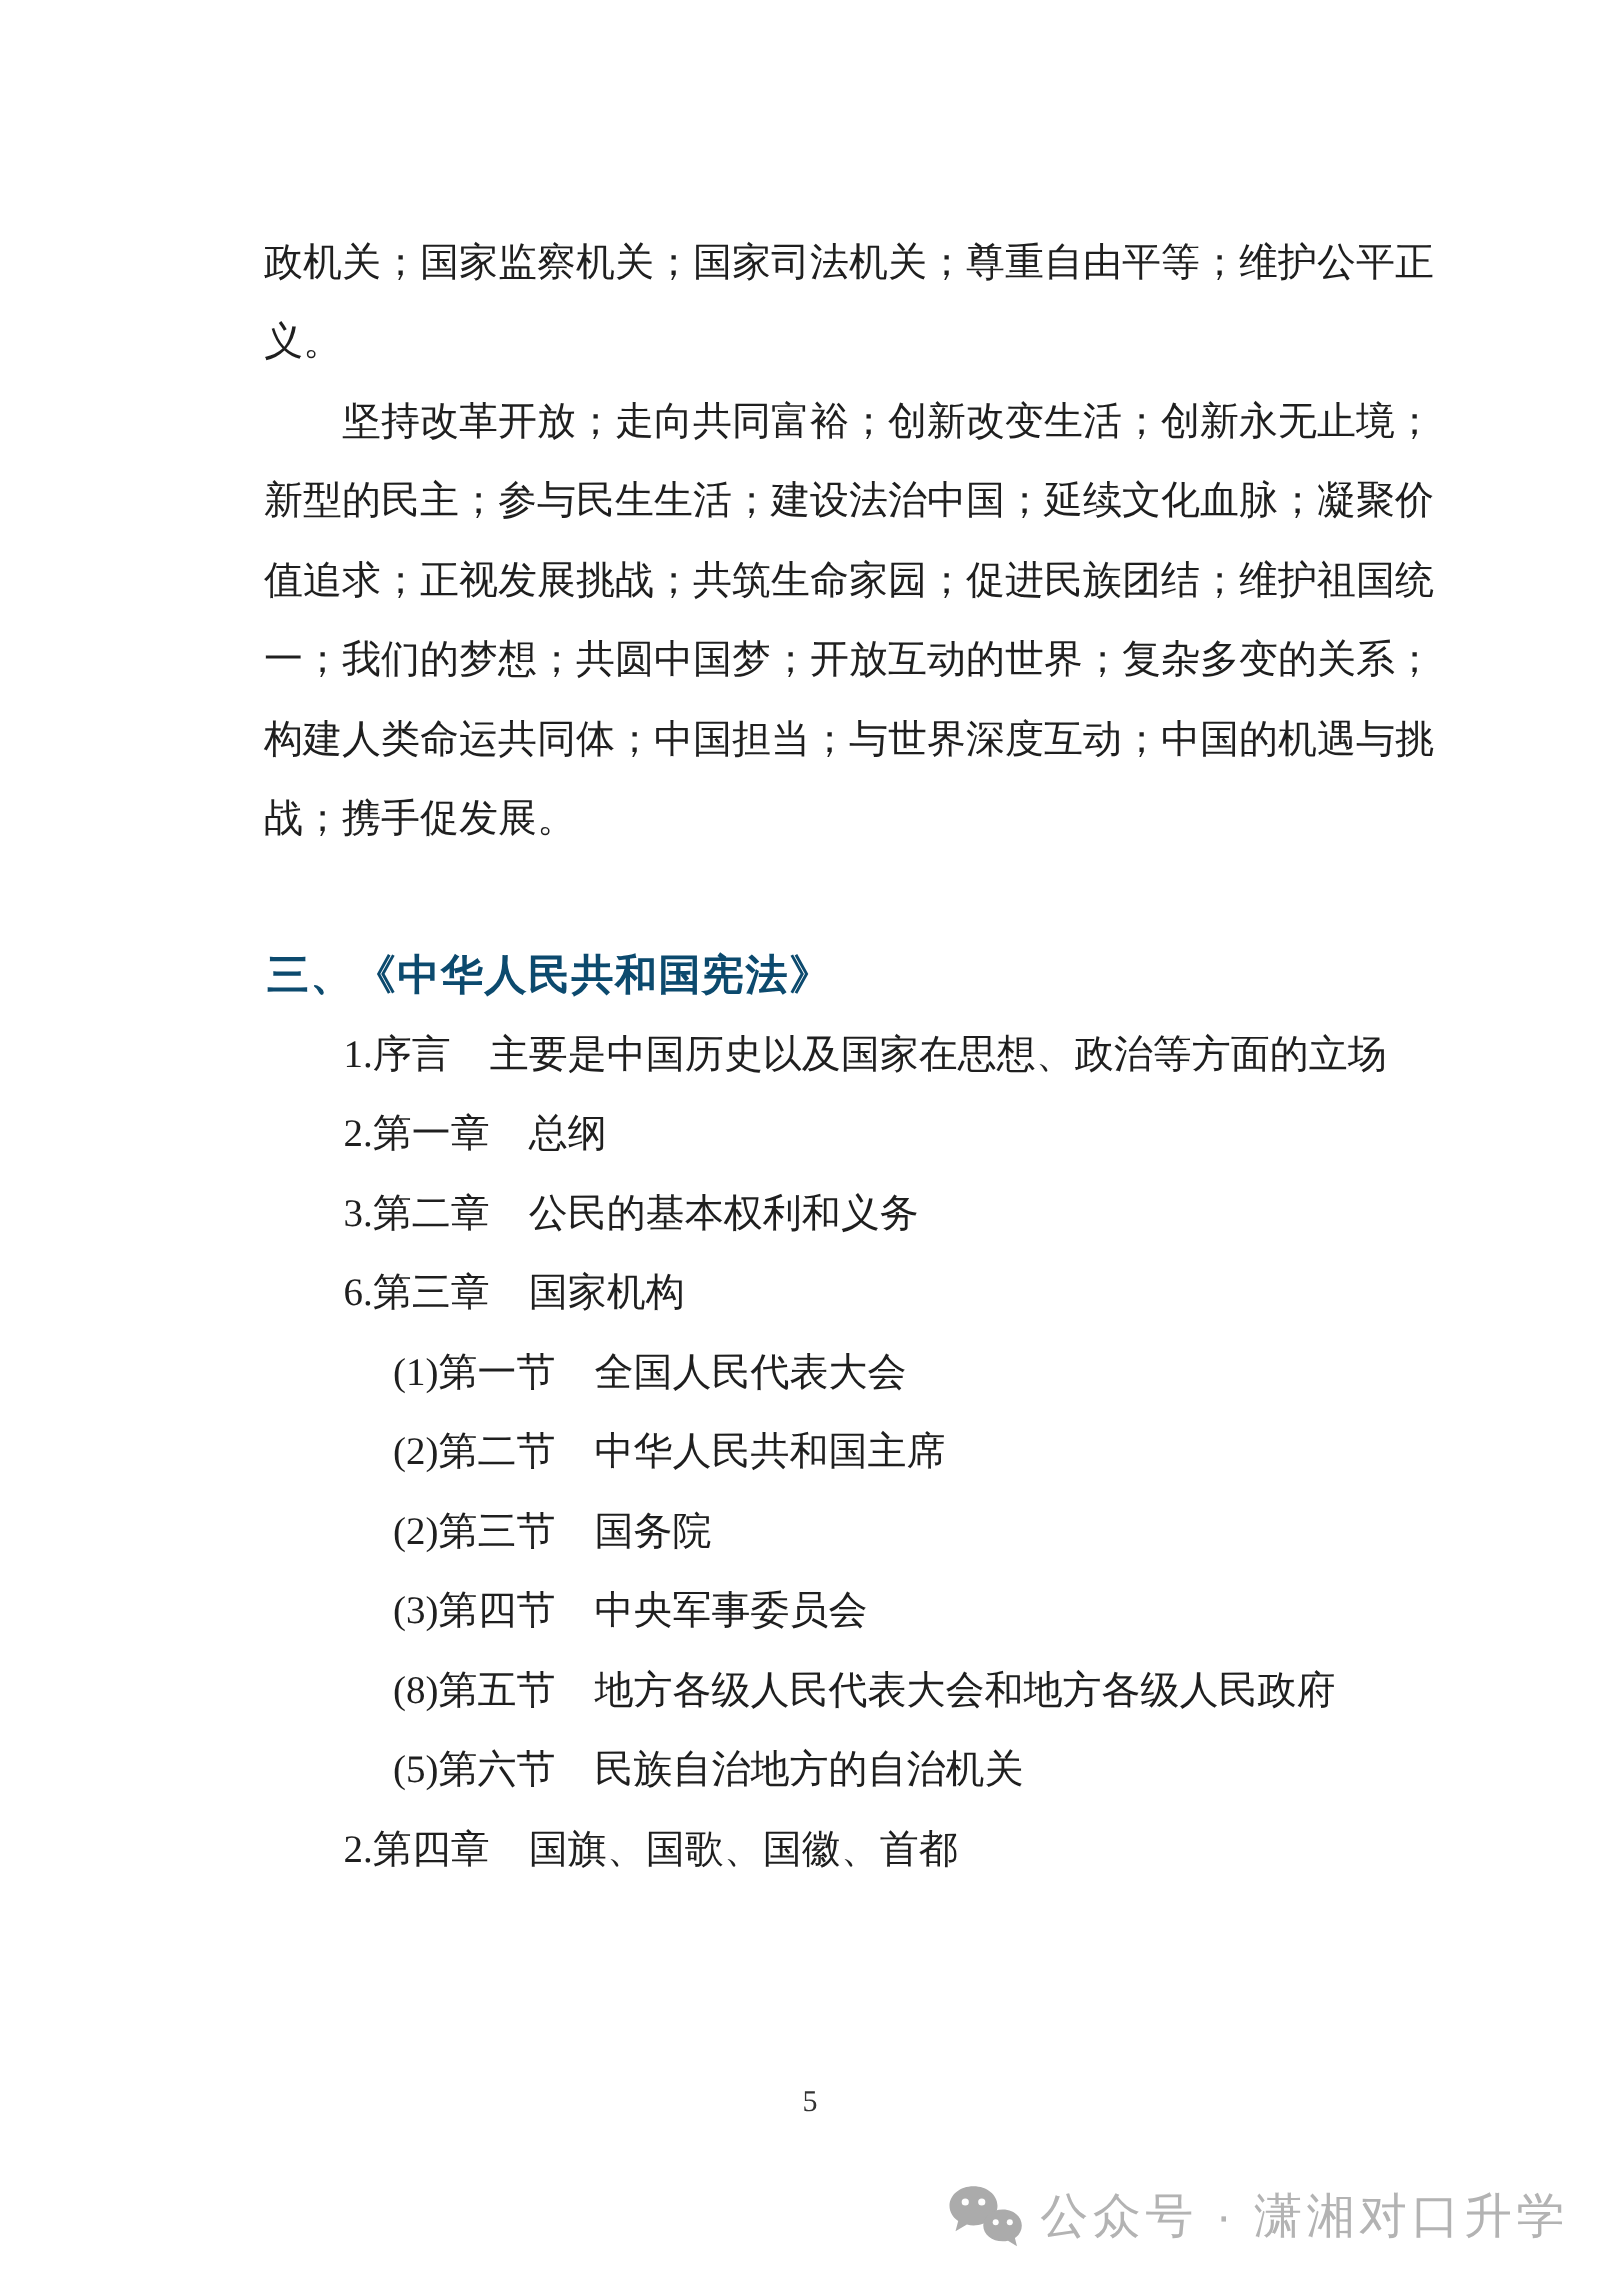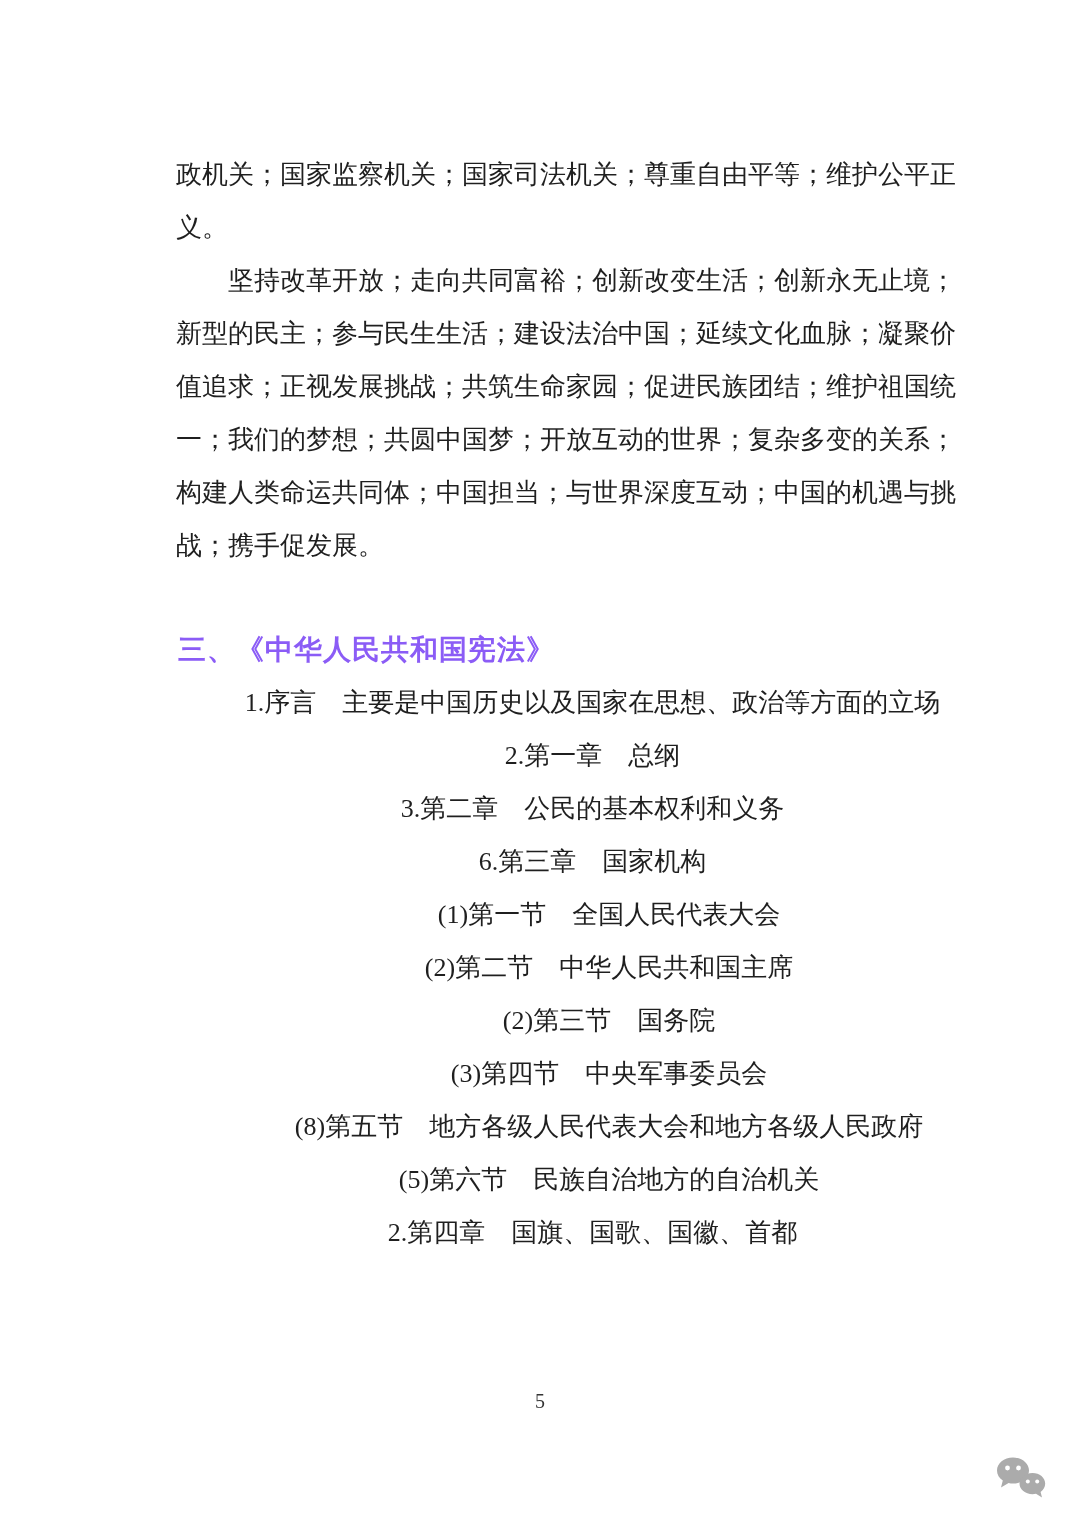--- a/index.html
+++ b/index.html
@@ -22,30 +22,29 @@
     text-align:justify;
     color:#1f1f1f;
   }
   .indent-first{text-indent:2em;}
   .section-heading{
     margin:51px 0 0 2px;
     font-family:"Liberation Sans","DejaVu Sans",sans-serif;
     font-weight:bold;
     font-size:28px;
     line-height:53px;
-    color:#8b5cf6;
+    color:#0c4a6e;
     letter-spacing:1px;
   }
   .outline{margin:0;}
   .outline-item{
     font-size:26px;
     line-height:53px;
     color:#1f1f1f;
     white-space:nowrap;
-    text-align:center;
   }
   .outline-item.lv1{padding-left:53px;}
   .outline-item.lv2{padding-left:86px;}
   .page-number{
     position:absolute;
     left:0;top:1390px;width:100%;
     text-align:center;
     font-size:20px;
     color:#333333;
   }
@@ -99,15 +98,16 @@
           <path d="M36.5 17 C29.3 17 23.5 21.7 23.5 27.6 C23.5 33.5 29.3 38.2 36.5 38.2 C37.7 38.2 38.9 38.1 40 37.8 L46 41.5 L44.6 36 C47.4 34.1 49.2 31 49.2 27.6 C49.2 21.7 43.6 17 36.5 17 Z"></path>
         </g>
         <g fill="#ffffff">
           <circle cx="11.5" cy="12" r="2.4"></circle>
           <circle cx="22.5" cy="12" r="2.4"></circle>
           <circle cx="31.8" cy="25.5" r="2"></circle>
           <circle cx="41.2" cy="25.5" r="2"></circle>
         </g>
       </svg>
     </span>
+    <span class="wm-text">公众号 · 潇湘对口升学</span>
   </div>
 
 </div>
 
 </body></html>

